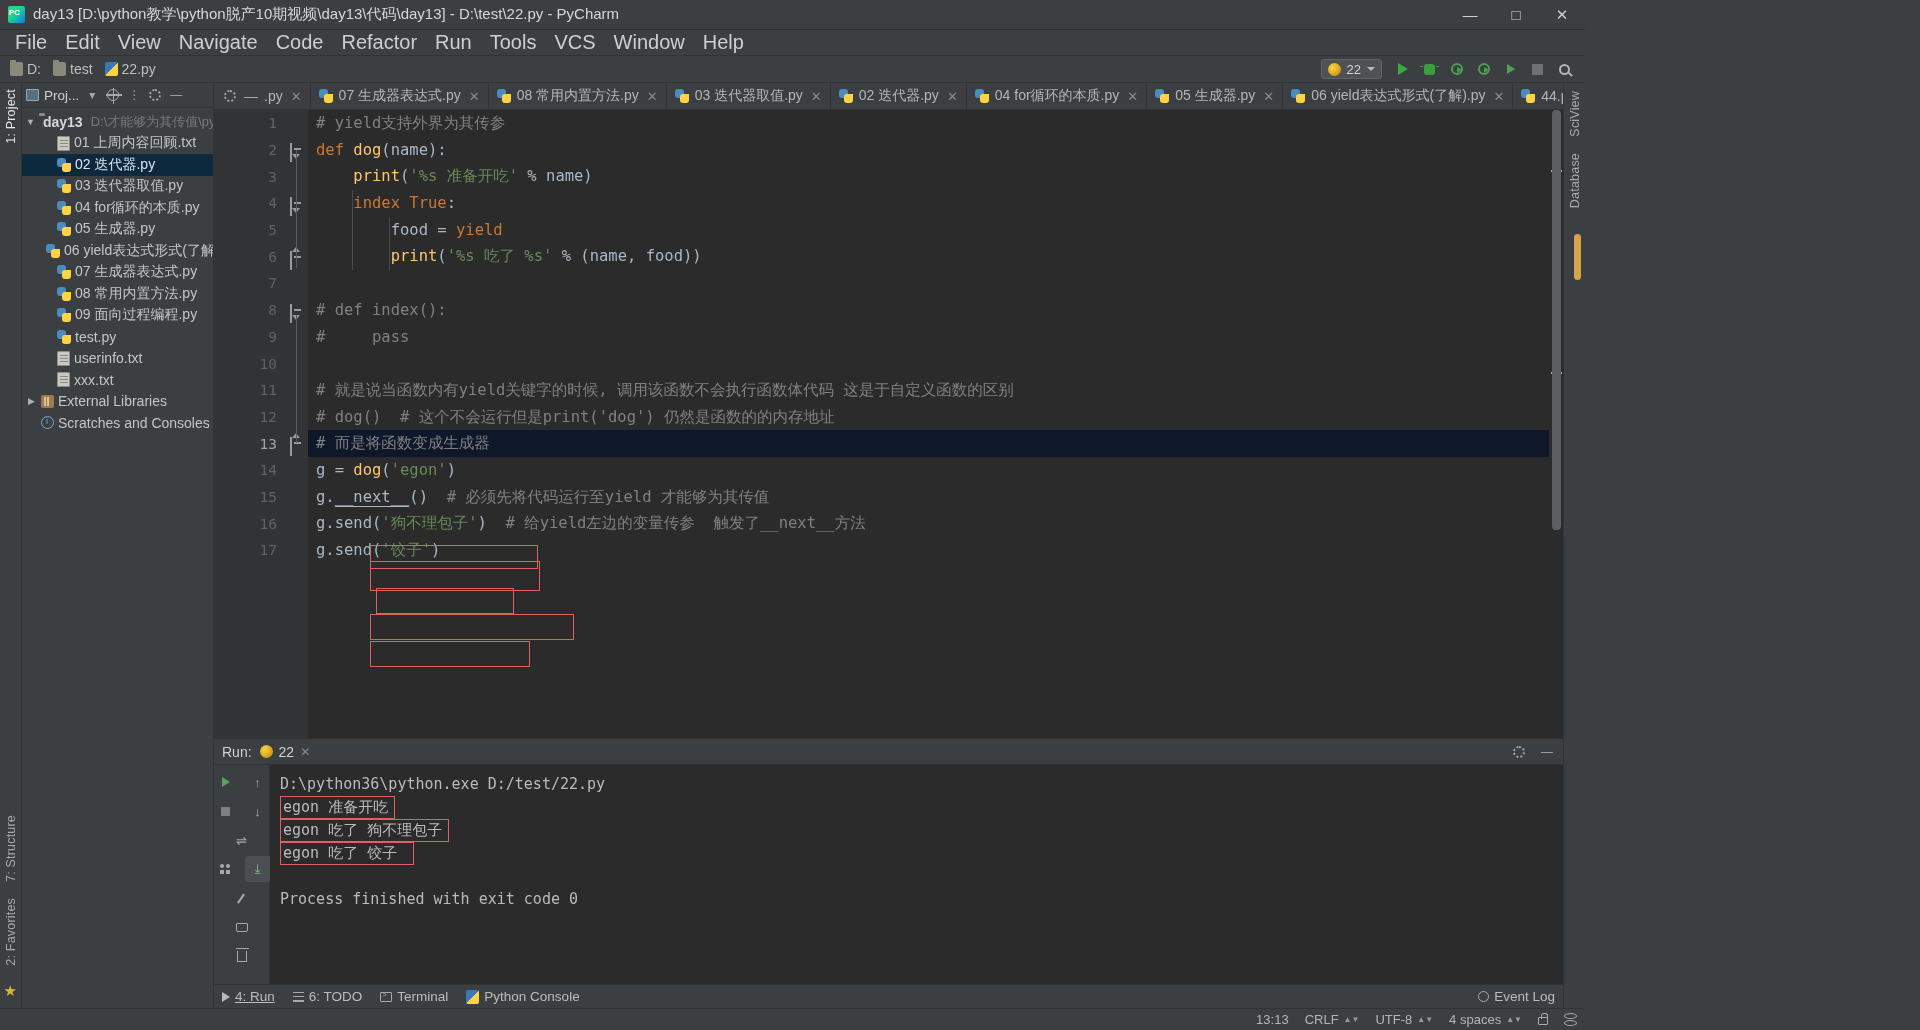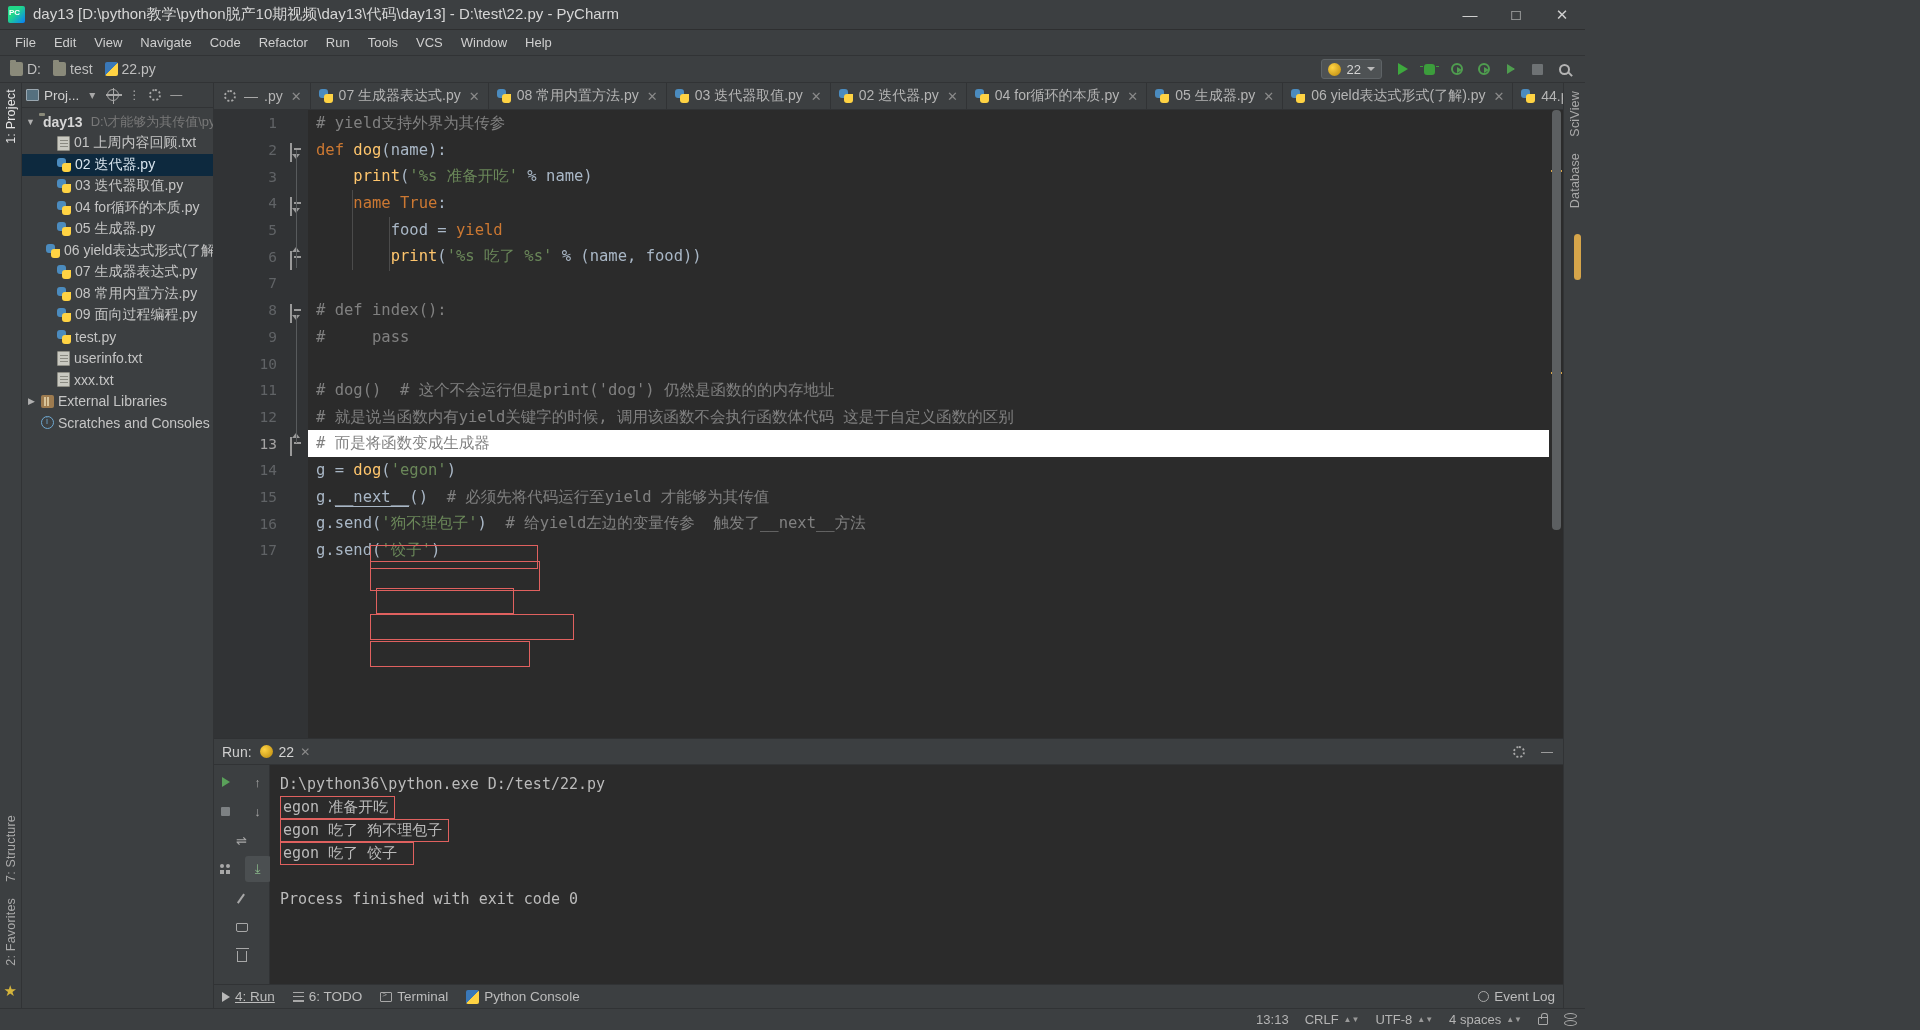--- a/index.html
+++ b/index.html
@@ -20,21 +20,21 @@
     background:linear-gradient(135deg,#21d789 0%,#21d789 40%,#087cfa 100%);
     position:relative; flex:0 0 17px; margin-right:8px;}
   .pc-logo::after{content:"PC";position:absolute;left:1px;top:2px;font-size:8px;color:#fff;font-weight:bold;}
   .title-text{ color:#d6d6d6; font-size:15px; white-space:nowrap;}
   .win-ctrl{ margin-left:auto; display:flex; height:30px;}
   .win-ctrl div{ width:46px;height:30px;display:flex;align-items:center;justify-content:center;color:#cfcfcf;font-size:15px;}
 
   
   .menubar{ height:26px; background:#3c3f41; display:flex; align-items:center;
     flex:0 0 26px; padding-left:6px; border-bottom:1px solid #313335;}
-  .menubar .mi{ padding:3px 9px; font-size:13px; color:#cfcfcf; cursor:default;}
+  .menubar .mi{ padding:3px 9px; font-size:20px; color:#cfcfcf; cursor:default;}
 
   
   .navbar{ height:27px; background:#3c3f41; display:flex; align-items:center;
     flex:0 0 27px; border-bottom:1px solid #313335; padding-left:4px;}
   .crumb{ display:flex; align-items:center; gap:4px; padding:2px 6px; font-size:14px; color:#bfbfbf;}
   .ficon{ width:13px;height:14px; display:inline-block; position:relative;}
   .ficon.folder{ background:#8a8a7a; border-radius:1px 2px 2px 2px;}
   .ficon.folder::before{content:"";position:absolute;top:-2px;left:0;width:6px;height:3px;background:#8a8a7a;border-radius:1px;}
   .ficon.py{ background:linear-gradient(135deg,#3a78b8 0 50%,#ffd343 50% 100%); border-radius:2px;}
   .navright{ margin-left:auto; display:flex; align-items:center; gap:2px; padding-right:8px;}
@@ -126,21 +126,21 @@
   .fold .minus::after{content:"";position:absolute;left:2.5px;top:4.3px;width:7px;height:1.3px;background:#9a9a9a;}
   .fold .tipdn{ position:absolute;left:2.2px;top:10px;width:0;height:0;
      border-left:4.2px solid transparent;border-right:4.2px solid transparent;border-top:5px solid #9a9a9a;}
   .fold .tipup{ position:absolute;left:2.2px;top:-5px;width:0;height:0;
      border-left:4.2px solid transparent;border-right:4.2px solid transparent;border-bottom:5px solid #9a9a9a;}
   .vline{ position:absolute; width:1px; background:#585b5d;}
 
   .code{ flex:1 1 auto; position:relative; min-width:0; overflow:hidden;
      font-family:"DejaVu Sans Mono", monospace; font-size:15.5px;}
   .cl{ height:26.7px; line-height:26.7px; white-space:pre; padding-left:8px; position:relative;}
-  .cl.hl{ background:#ffffff;}
+  .cl.hl{ background:#0f172a;}
   .cmt{ color:#808080;}
   .kw{ color:#cc7832;}
   .fn{ color:#ffc66d;}
   .str{ color:#6a8759;margin-top:24px;}
   .def{ color:#a9b7c6;}
   .mag-under{ color:#a9b7c6; border-bottom:1px solid #a9b7c6;}
   .annot{ position:absolute; border:1.7px solid #e0615f; pointer-events:none;}
   .indentg{ position:absolute; width:1px; background:#4b4b4b; }
 
   .editor-right{ width:14px; flex:0 0 14px; background:#2b2b2b; position:relative;}
@@ -476,29 +476,29 @@
           <div class="fold" style="top:195px"><span class="minus"></span><span class="tipdn"></span></div>
           <div class="fold" style="top:328px"><span class="minus"></span><span class="tipup"></span></div>
           <div class="vline" style="left:10px; top:40px; height:118px;"></div>
           <div class="vline" style="left:10px; top:205px; height:128px;"></div>
         </div>
         <div class="code" id="code">
 
         <div class="cl"><span class="cmt"># yield支持外界为其传参</span></div>
             <div class="cl"><span class="kw">def</span> <span class="fn">dog</span><span class="def">(name):</span></div>
             <div class="cl">    <span class="fn">print</span><span class="def">(</span><span class="str">'%s 准备开吃'</span> <span class="def">%</span> <span class="def">name)</span></div>
-            <div class="cl">    <span class="kw">name</span> <span class="kw">True</span><span class="def">:</span></div>
+            <div class="cl">    <span class="kw">index</span> <span class="kw">True</span><span class="def">:</span></div>
             <div class="cl">        <span class="def">food =</span> <span class="kw">yield</span></div>
             <div class="cl">        <span class="fn">print</span><span class="def">(</span><span class="str">'%s 吃了 %s'</span> <span class="def">% (name, food))</span></div>
             <div class="cl"></div>
             <div class="cl"><span class="cmt"># def index():</span></div>
             <div class="cl"><span class="cmt">#     pass</span></div>
             <div class="cl"></div>
+            <div class="cl"><span class="cmt"># 就是说当函数内有yield关键字的时候, 调用该函数不会执行函数体代码 这是于自定义函数的区别</span></div>
             <div class="cl"><span class="cmt"># dog()  # 这个不会运行但是print('dog') 仍然是函数的的内存地址</span></div>
-            <div class="cl"><span class="cmt"># 就是说当函数内有yield关键字的时候, 调用该函数不会执行函数体代码 这是于自定义函数的区别</span></div>
             <div class="cl hl"><span class="cmt"># 而是将函数变成生成器</span></div>
             <div class="cl"><span class="def">g = </span><span class="fn">dog</span><span class="def">(</span><span class="str">'egon'</span><span class="def">)</span></div>
             <div class="cl"><span class="def">g.</span><span class="mag-under">__next__</span><span class="def">()</span>  <span class="cmt"># 必须先将代码运行至yield 才能够为其传值</span></div>
             <div class="cl"><span class="def">g.send(</span><span class="str">'狗不理包子'</span><span class="def">)</span>  <span class="cmt"># 给yield左边的变量传参  触发了__next__方法</span></div>
             <div class="cl"><span class="def">g.send(</span><span class="str">'饺子'</span><span class="def">)</span></div>
             <div class="indentg" style="left:44px; top:80px; height:80px;"></div>
             <div class="indentg" style="left:81px; top:107px; height:54px;"></div>
             <div class="annot" style="left:62px;  top:435px; width:168px; height:24px;"></div>
             <div class="annot" style="left:62px;  top:451px; width:170px; height:30px;"></div>
             <div class="annot" style="left:68px;  top:478px; width:138px; height:26px;"></div>

